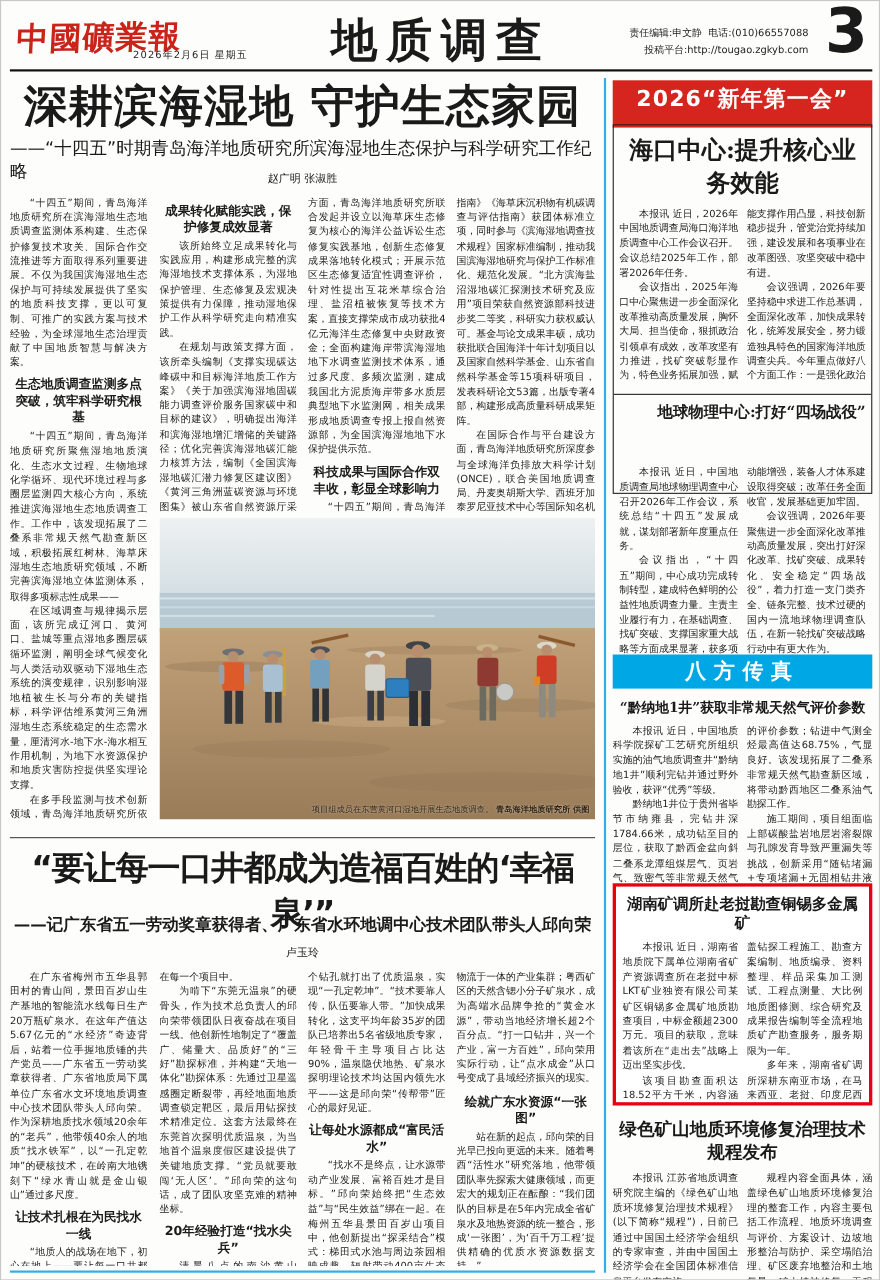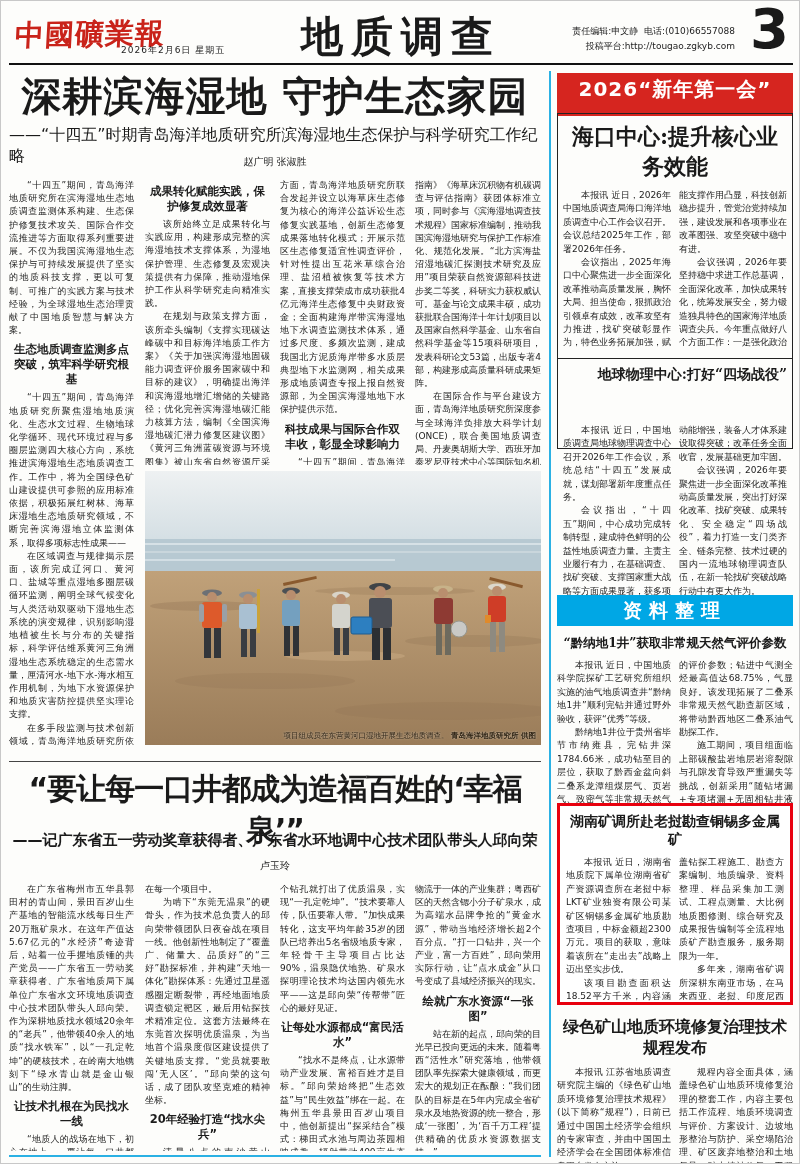--- a/index.html
+++ b/index.html
@@ -95,21 +95,21 @@
   <div class="pageno">3</div>
   <div class="hrule"></div>
 
   <div class="a1head">深耕滨海湿地  守护生态家园</div>
   <div class="a1sub">——“十四五”时期青岛海洋地质研究所滨海湿地生态保护与科学研究工作纪略</div>
   <div class="a1auth">赵广明  张淑胜</div>
 
   <div class="col c1">
     <p class="para">“十四五”期间，青岛海洋地质研究所在滨海湿地生态地质调查监测体系构建、生态保护修复技术攻关、国际合作交流推进等方面取得系列重要进展。不仅为我国滨海湿地生态保护与可持续发展提供了坚实的地质科技支撑，更以可复制、可推广的实践方案与技术经验，为全球湿地生态治理贡献了中国地质智慧与解决方案。</p>
     <p class="para sub">生态地质调查监测多点突破，筑牢科学研究根基</p>
-    <p class="para">“十四五”期间，青岛海洋地质研究所聚焦湿地地质演化、生态水文过程、生物地球化学循环、现代环境过程与多圈层监测四大核心方向，系统推进滨海湿地生态地质调查工作。工作中，将为全国绿色矿山建设提供可参照的应用标准依据，积极拓展红树林、海草床湿地生态地质研究领域，不断完善滨海湿地立体监测体系，取得多项标志性成果——</p>
+    <p class="para">“十四五”期间，青岛海洋地质研究所聚焦湿地地质演化、生态水文过程、生物地球化学循环、现代环境过程与多圈层监测四大核心方向，系统推进滨海湿地生态地质调查工作。工作中，该发现拓展了二叠系非常规天然气勘查新区域，积极拓展红树林、海草床湿地生态地质研究领域，不断完善滨海湿地立体监测体系，取得多项标志性成果——</p>
     <p class="para">在区域调查与规律揭示层面，该所完成辽河口、黄河口、盐城等重点湿地多圈层碳循环监测，阐明全球气候变化与人类活动双驱动下湿地生态系统的演变规律，识别影响湿地植被生长与分布的关键指标，科学评估维系黄河三角洲湿地生态系统稳定的生态需水量，厘清河水-地下水-海水相互作用机制，为地下水资源保护和地质灾害防控提供坚实理论支撑。</p>
     <p class="para">在多手段监测与技术创新领域，青岛海洋地质研究所依托自然资源部生态地质野外站开展长期监测，明确黄河口湿地芦苇在盐度梯度下的光合参数变化规律，为芦苇湿地精细化管理和耐盐作物改良提供技术支撑。创新构建“样本迁移-土地利用类型分类-碳储量估算”技术框架，成功重建1990年~2020年中国海岸带滨海湿地动态监测与碳储演变格局，为海岸带滨海湿地规划和近海工程建设提供科学依据。</p>
   </div>
   <div class="col c2">
     <p class="para sub">成果转化赋能实践，保护修复成效显著</p>
     <p class="para">该所始终立足成果转化与实践应用，构建形成完整的滨海湿地技术支撑体系，为湿地保护管理、生态修复及宏观决策提供有力保障，推动湿地保护工作从科学研究走向精准实践。</p>
     <p class="para">在规划与政策支撑方面，该所牵头编制《支撑实现碳达峰碳中和目标海洋地质工作方案》《关于加强滨海湿地固碳能力调查评价服务国家碳中和目标的建议》，明确提出海洋和滨海湿地增汇增储的关键路径；优化完善滨海湿地碳汇能力核算方法，编制《全国滨海湿地碳汇潜力修复区建议图》《黄河三角洲蓝碳资源与环境图集》被山东省自然资源厅采纳应用，切实助力地方“双碳”目标落地实施；编制完成《东营市资源环境生态图集》并移交地方政府，有效支撑东营市自然资源“双评价”和国土空间规划编制工作；提交《自然生态系统碳汇调查监测》《我国蓝碳负排放资源本底调查和开发技术研究》《滨海湿地海岸侵蚀治理技术动态研究》等多项战略研究报告至自然资源部，为国家湿地保护与生态治理科学决策提供重要参考。</p>
 
   </div>
   <div class="col c3">
@@ -218,21 +218,21 @@
     </div>
   </div>
 
   <div class="ldiv"></div>
 
   <div class="a2head">“要让每一口井都成为造福百姓的‘幸福泉’”</div>
   <div class="a2sub">——记广东省五一劳动奖章获得者、广东省水环地调中心技术团队带头人邱向荣</div>
   <div class="a2by">卢玉玲</div>
 
   <div class="col b1">
-    <p class="para">在广东省梅州市五华县郭田村的青山间，景田百岁山生产基地的智能流水线每日生产20万瓶矿泉水。在这年产值达5.67亿元的“水经济”奇迹背后，站着一位手握地质锤的共产党员——广东省五一劳动奖章获得者、广东省地质局下属单位广东省水文环境地质调查中心技术团队带头人邱向荣。作为深耕地质找水领域20余年的“老兵”，他带领40余人的地质“找水铁军”，以“一孔定乾坤”的硬核技术，在岭南大地镌刻下“绿水青山就是金山银山”的生动注脚。</p>
+    <p class="para">在广东省梅州市五华县郭田村的青山间，景田百岁山生产基地的智能流水线每日生产20万瓶矿泉水。在这年产值达5.67亿元的“水经济”奇迹背后，站着一位手握地质锤的共产党员——广东省五一劳动奖章获得者、广东省地质局下属单位广东省水文环境地质调查中心技术团队带头人邱向荣。作为深耕地质找水领域20余年的“老兵”，他带领40余人的地质“找水铁军”，以“一孔定乾坤”的硬核技术，在岭南大地镌刻下“绿水青山就是金山银山”通过多尺度。</p>
     <p class="para sub">让技术扎根在为民找水一线</p>
     <p class="para">“地质人的战场在地下，初心在地上——要让每一口井都成为造福百姓的‘幸福泉’。”这是共产党员邱向荣常挂在嘴边的话。回望多年的找水征程，他带领团队累计探明广东省优质矿泉水源地106处、地热田40余处，技术服务撬动产业投资超百亿元，从地质技术赋能助力东莞和广州南沙区实现“零温泉”突破，到支撑“百岁山”“鼎湖山泉”“万寿山”等品牌矿泉水找到优质水源，他用“一孔定乾坤”的硬核技术，把广东地质人的担当深深地印刻</p>
   </div>
   <div class="col b2">
     <p class="para cont">在每一个项目中。</p>
     <p class="para">为啃下“东莞无温泉”的硬骨头，作为技术总负责人的邱向荣带领团队日夜奋战在项目一线。他创新性地制定了“覆盖广、储量大、品质好”的“三好”勘探标准，并构建“天地一体化”勘探体系：先通过卫星遥感圈定断裂带，再经地面地质调查锁定靶区，最后用钻探技术精准定位。这套方法最终在东莞首次探明优质温泉，为当地首个温泉度假区建设提供了关键地质支撑。“党员就要敢闯‘无人区’。”邱向荣的这句话，成了团队攻坚克难的精神坐标。</p>
     <p class="para sub">20年经验打造“找水尖兵”</p>
     <p class="para">清晨八点的南沙黄山鲁，“90后”技术员小林正蹲在钻探现场记录岩石样本，身后不远处，邱向荣正拿着地质锤指点：“看这岩石的节理构造，这是断裂带水脉的‘信号灯’，20年经验就藏在这些细节里。”</p>
 
   </div>
@@ -265,21 +265,21 @@
     <div class="rdiv"></div>
     <div class="rh r2h">地球物理中心:打好“四场战役”</div>
     <div class="rbody rbody2">
       <p class="para">本报讯 近日，中国地质调查局地球物理调查中心召开2026年工作会议，系统总结“十四五”发展成就，谋划部署新年度重点任务。</p>
       <p class="para">会议指出，“十四五”期间，中心成功完成转制转型，建成特色鲜明的公益性地质调查力量。主责主业履行有力，在基础调查、找矿突破、支撑国家重大战略等方面成果显著，获多项省部级科技奖励；科技创新动能增强，装备人才体系建设取得突破；改革任务全面收官，发展基础更加牢固。</p>
       <p class="para">会议强调，2026年要聚焦进一步全面深化改革推动高质量发展，突出打好深化改革、找矿突破、成果转化、安全稳定“四场战役”，着力打造一支门类齐全、链条完整、技术过硬的国内一流地球物理调查队伍，在新一轮找矿突破战略行动中有更大作为。</p>
 
     </div>
   </div>
 
-  <div class="rc banner banner2">资料整理</div>
+  <div class="rc banner banner2">八方传真</div>
 
   <div class="rc r3">
     <div class="rh">“黔纳地1井”获取非常规天然气评价参数</div>
     <div class="rbody rbody3">
       <p class="para">本报讯 近日，中国地质科学院探矿工艺研究所组织实施的油气地质调查井“黔纳地1井”顺利完钻并通过野外验收，获评“优秀”等级。</p>
       <p class="para">黔纳地1井位于贵州省毕节市纳雍县，完钻井深1784.66米，成功钻至目的层位，获取了黔西金盆向斜二叠系龙潭组煤层气、页岩气、致密气等非常规天然气的评价参数；钻进中气测全烃最高值达68.75%，气显良好。该发现拓展了二叠系非常规天然气勘查新区域，将带动黔西地区二叠系油气勘探工作。</p>
       <p class="para">施工期间，项目组面临上部碳酸盐岩地层岩溶裂隙与孔隙发育导致严重漏失等挑战，创新采用“随钻堵漏+专项堵漏+无固相钻井液强堵”组合工艺，自主研发应用了硅钾胺聚合物钻井液体系，能显著增强井壁稳定性，为全井顺利完钻提供了关键技术保障。</p>
 
     </div>
   </div>

